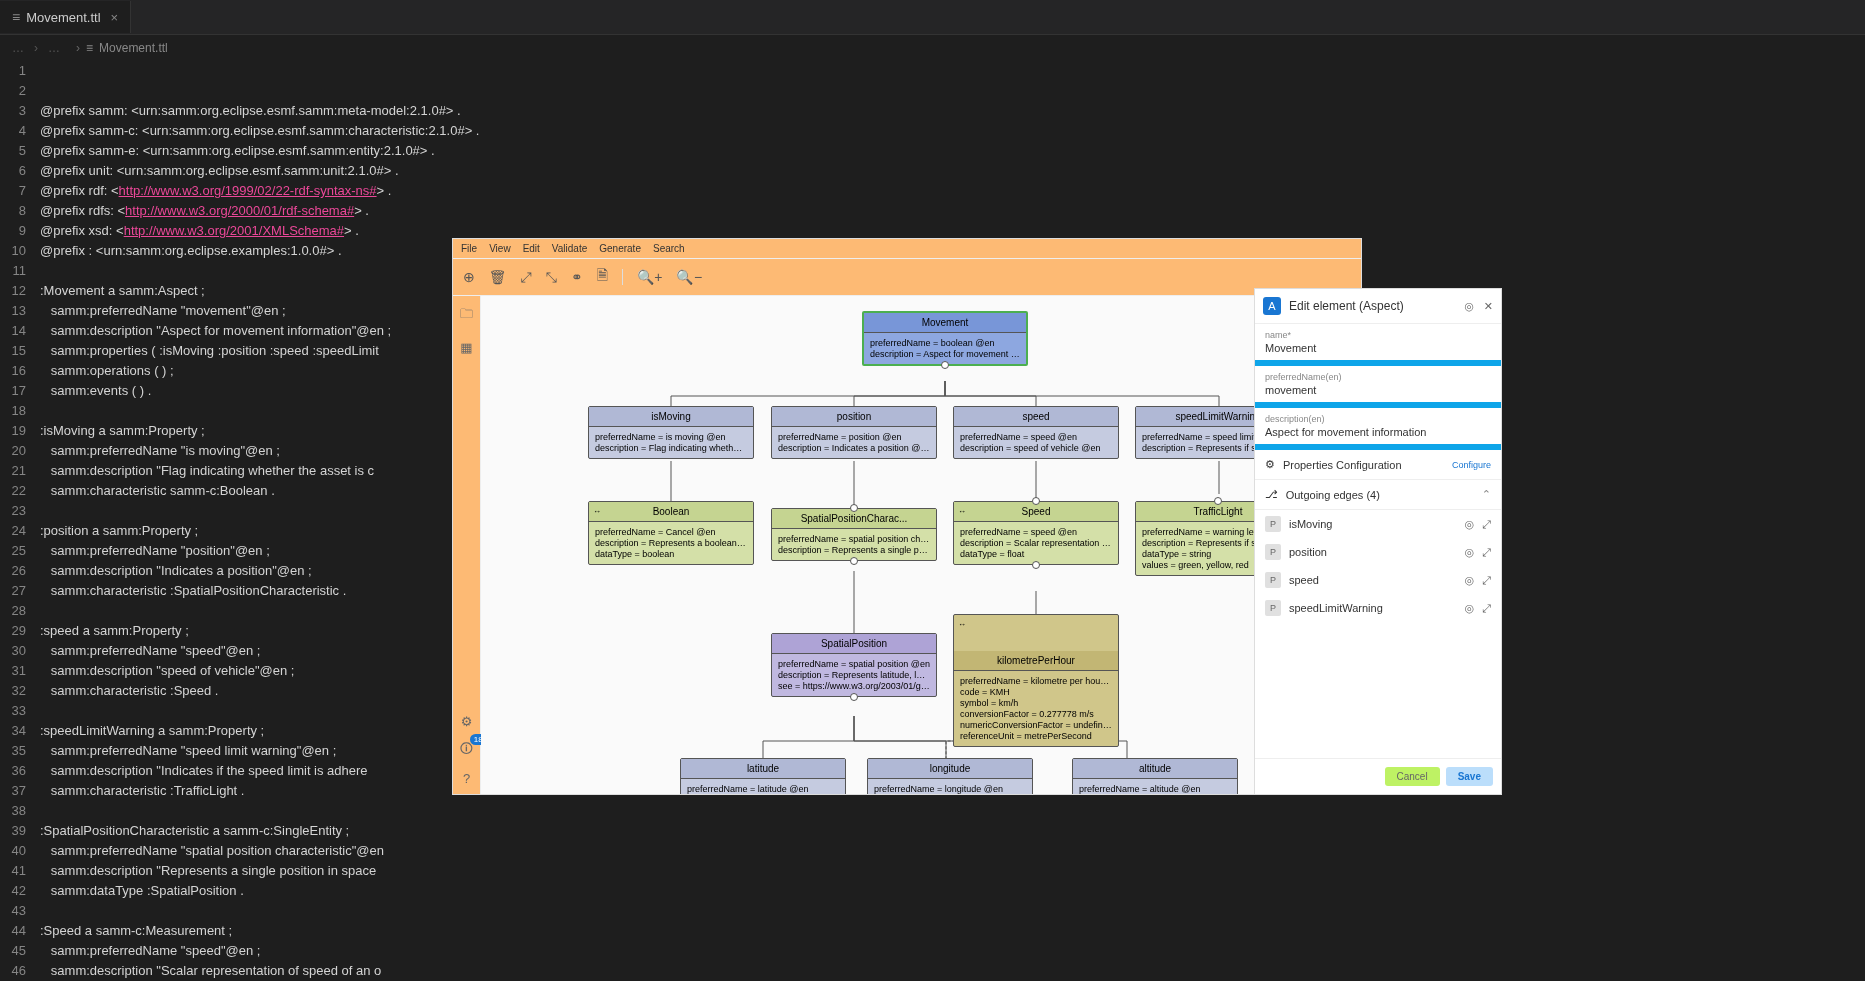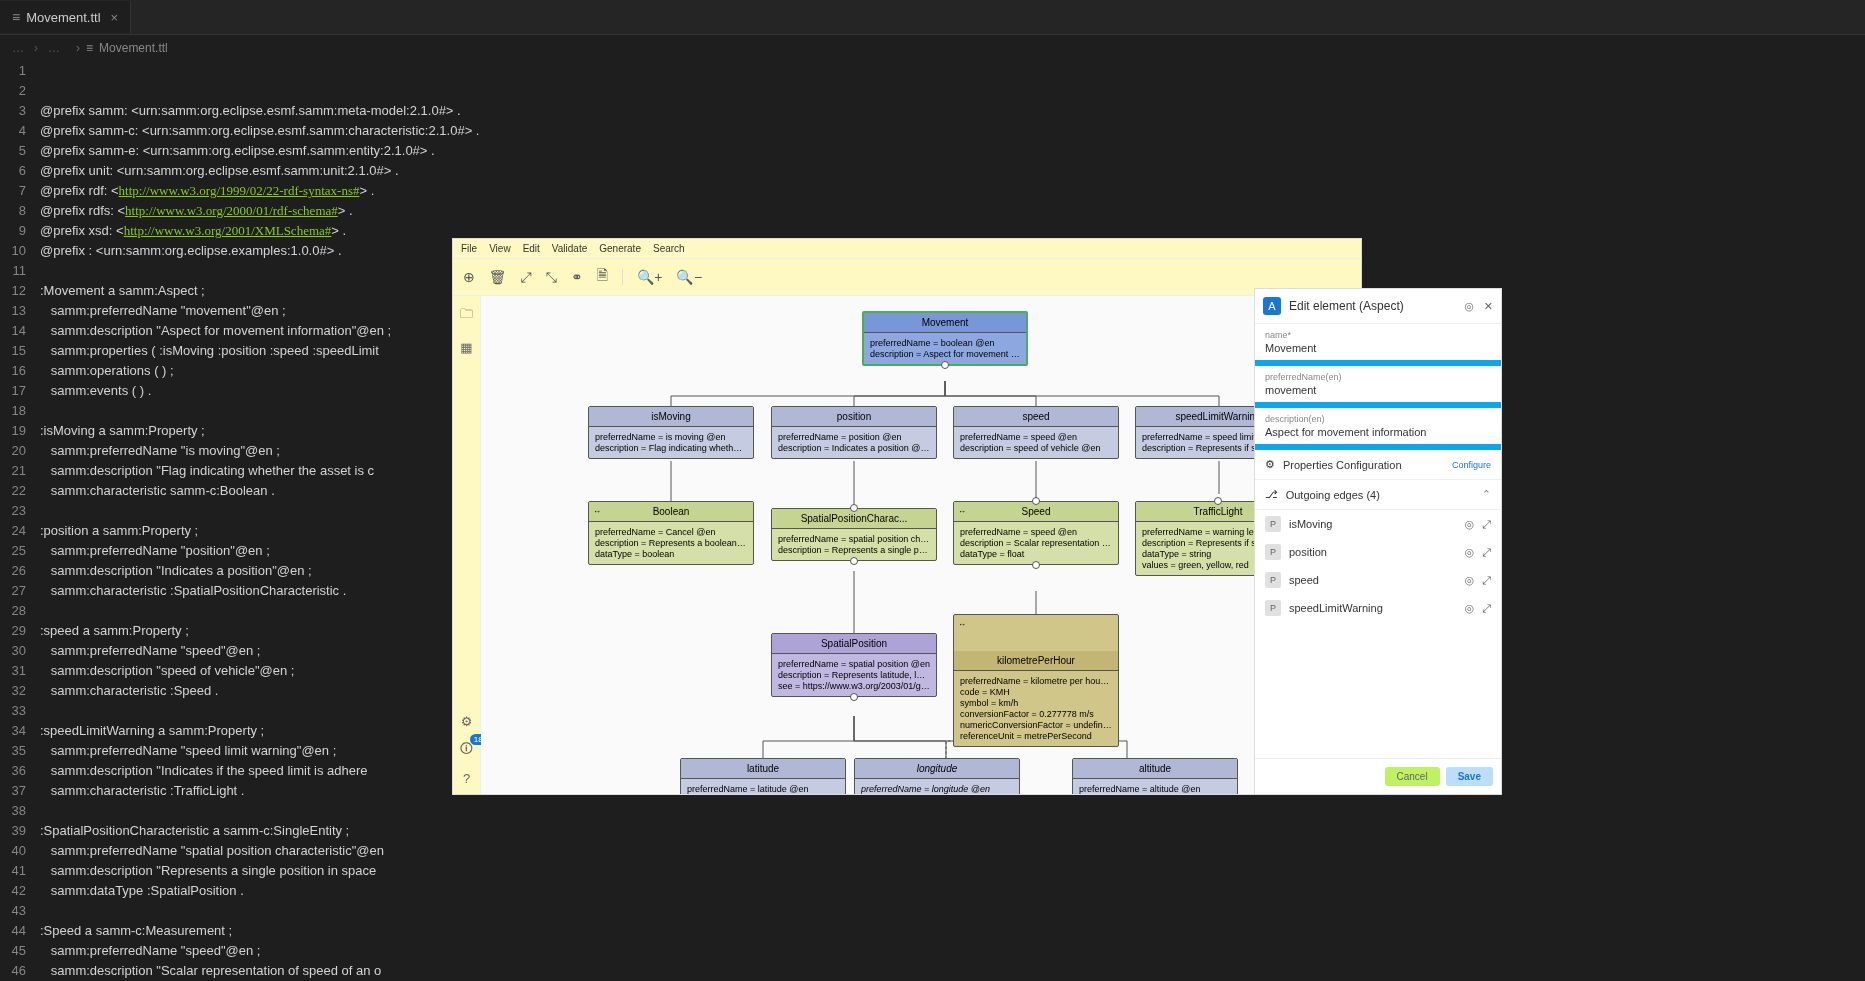--- a/index.html
+++ b/index.html
@@ -11,23 +11,23 @@
 .tab-close { color: #888; cursor: pointer; margin-left: 4px; }
 
 .breadcrumb { background: #1e1e1e; color: #888; padding: 6px 12px; font-size: 12px; display: flex; align-items: center; gap: 6px; }
 .breadcrumb-sep { color: #666; }
 
 .editor { display: flex; background: #1e1e1e; font-family: "Consolas", "Courier New", monospace; font-size: 13px; line-height: 20px; }
 .gutter { color: #858585; text-align: right; padding: 0 14px 0 10px; user-select: none; min-width: 40px; }
 .gutter div { height: 20px; }
 .code { color: #d4d4d4; white-space: pre; }
 .code div { height: 20px; }
-.url { text-decoration: underline; color: #84cc16; font-family: Liberation Serif, serif; }
-
-.app-window { position: absolute; left: 452px; top: 238px; width: 910px; height: 557px; background: #fef9c3; border: 1px solid #ddd; display: flex; flex-direction: column; }
+.url { text-decoration: underline; color: #ec4899; }
+
+.app-window { position: absolute; left: 452px; top: 238px; width: 910px; height: 557px; background: #fdba74; border: 1px solid #ddd; display: flex; flex-direction: column; }
 .menubar { display: flex; gap: 12px; padding: 4px 8px; font-size: 10px; color: #333; border-bottom: 1px solid #eee; }
 .menubar span { cursor: pointer; }
 .toolbar { display: flex; align-items: center; gap: 14px; padding: 6px 10px; border-bottom: 1px solid #eee; font-size: 14px; color: #555; }
 .toolbar-sep { width: 1px; height: 16px; background: #ddd; }
 
 .app-body { display: flex; flex: 1; overflow: hidden; }
 .sidebar { width: 28px; border-right: 1px solid #eee; display: flex; flex-direction: column; align-items: center; gap: 14px; padding-top: 8px; color: #666; font-size: 13px; }
 .sidebar-bottom { margin-top: auto; display: flex; flex-direction: column; gap: 10px; align-items: center; margin-bottom: 8px; position: relative;}
 .badge { background: #1976d2; color: #fff; font-size: 8px; border-radius: 8px; padding: 1px 4px; position: absolute; top: 20px; left: 10px; }
 
@@ -292,21 +292,21 @@
             <div>referenceUnit = metrePerSecond</div>
           </div>
       </div>
 
       <div class="node n-prop" style="left:199px;top:462px;width:166px;">
         <div class="node-header">latitude</div>
         <div class="node-body">
             <div>preferredName = latitude @en</div>
           </div>
       </div>
-      <div class="node n-prop" style="left:373px;top:462px;width:166px;font-style:italic;">
+      <div class="node n-prop" style="left:386px;top:462px;width:166px;">
         <div class="node-header">longitude</div>
         <div class="node-body">
             <div>preferredName = longitude @en</div>
           </div>
       </div>
       <div class="node n-prop" style="left:563px;top:462px;width:166px;margin-left:28px;">
         <div class="node-header">altitude</div>
         <div class="node-body">
             <div>preferredName = altitude @en</div>
           </div>

